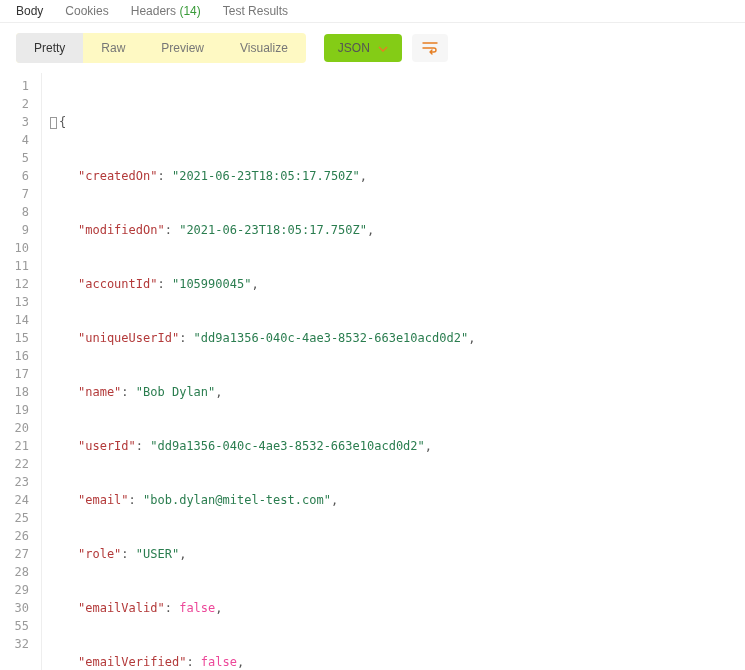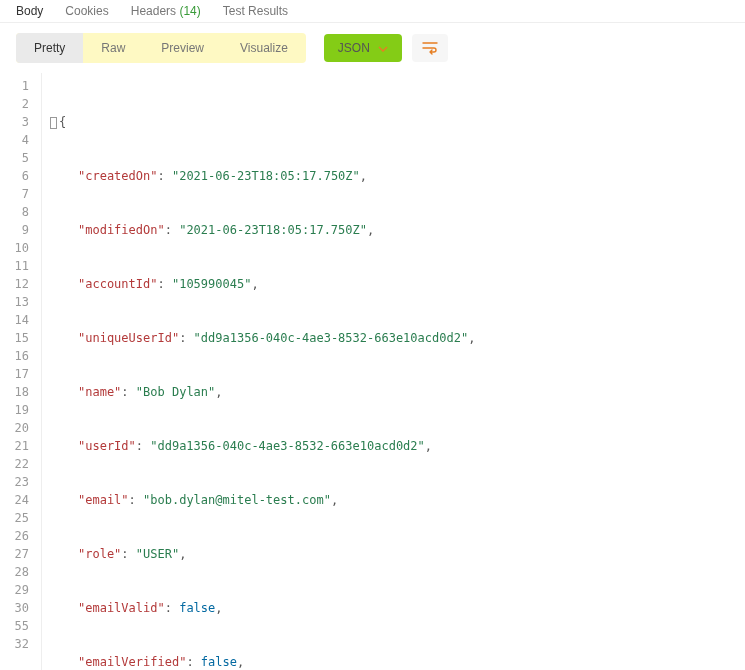--- a/index.html
+++ b/index.html
@@ -16,21 +16,21 @@
 .dropdown{margin-left:18px;display:flex;align-items:center;gap:8px;background:#84cc16;border-radius:4px;padding:7px 14px;cursor:pointer;color:#555}
 .chevron{display:inline-block}
 .wrap-btn{margin-left:10px;background:#f6f6f6;border-radius:4px;padding:7px 10px;cursor:pointer;display:flex;align-items:center;justify-content:center}
 .code-area{display:flex;font-family:Consolas,Menlo,monospace;font-size:12px;line-height:18px;padding-bottom:12px}
 .gutter{text-align:right;padding:4px 12px 4px 8px;color:#9a9a9a;user-select:none;min-width:42px;border-right:1px solid #eee}
 .gutter div{height:18px}
 .code{padding:4px 8px;white-space:pre;color:#333}
 .code div{height:18px}
 .key{color:#b33a3a}
 .str{color:#2a7d4f}
-.lit{color:#0369a1}
+.lit{color:#ec4899}
 .punc{color:#555}
 .indent1{padding-left:28px}
 .caret-box{display:inline-block;border:1px solid #999;width:7px;height:12px;vertical-align:middle;margin-right:2px}
 </style>
 </head>
 <body>
 
 <div class="tabs">
   <span class="tab active">Body</span>
   <span class="tab">Cookies</span>

